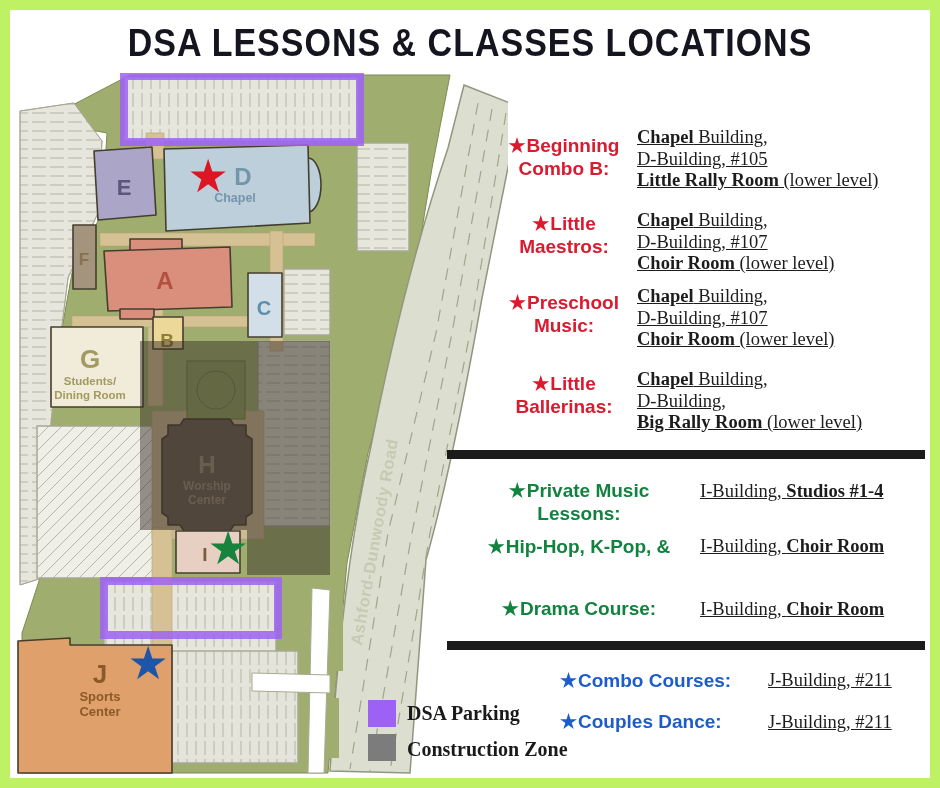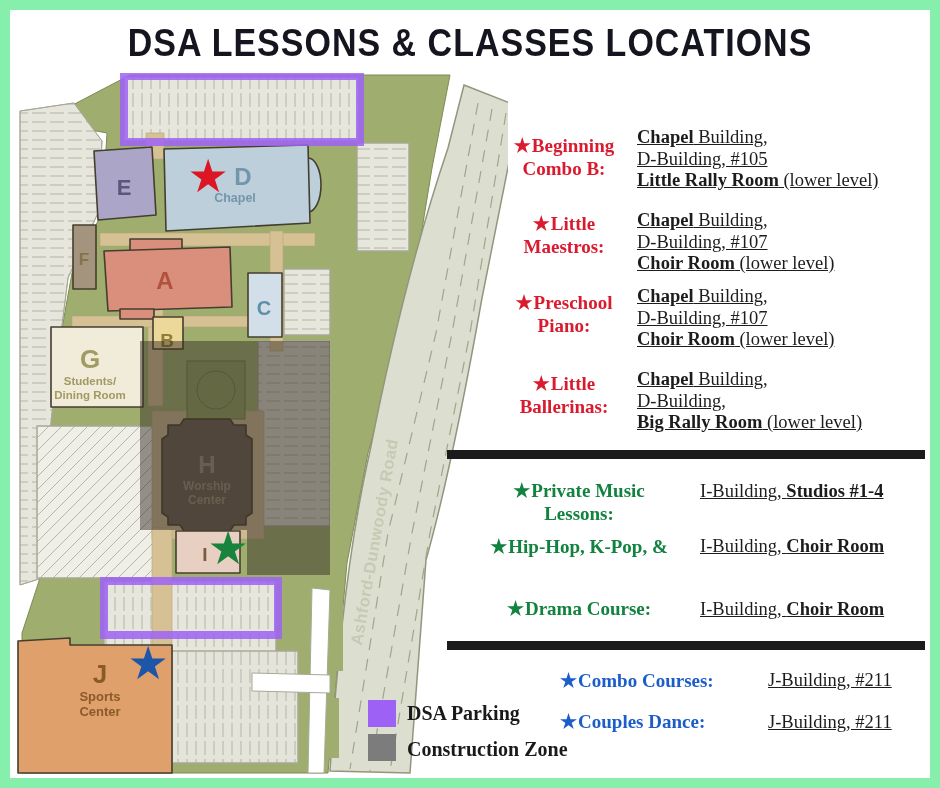--- a/index.html
+++ b/index.html
@@ -1,22 +1,22 @@
 <!DOCTYPE html>
 <html><head>
 <meta charset="utf-8">
 <style>
   html,body{margin:0;padding:0;}
-  .frame{position:relative;width:940px;height:788px;background:#86efac;font-family:"Liberation Sans",sans-serif;overflow:hidden;}
+  .frame{position:relative;width:940px;height:788px;background:#bef264;font-family:"Liberation Sans",sans-serif;overflow:hidden;}
   .inner{position:absolute;left:10px;top:10px;width:920px;height:768px;background:#ffffff;}
   .title{position:absolute;left:0;right:0;top:20px;text-align:center;
          font-family:"Liberation Sans",sans-serif;font-weight:900;font-size:34px;color:#15151f;
          letter-spacing:1px;transform:scaleY(1.15);transform-origin:50% 0;white-space:nowrap;}
   .mapwrap{position:absolute;left:12px;top:73px;width:496px;height:702px;}
-  .lbl{position:absolute;text-align:center;font-weight:bold;font-size:19px;line-height:23px;white-space:nowrap;font-family:Liberation Serif, serif;}
+  .lbl{position:absolute;text-align:center;font-weight:bold;font-size:19px;line-height:23px;white-space:nowrap;}
   .lbl .star{margin-right:1px;}
   .lbl.red{color:#da1a2e;}
   .lbl.green{color:#12823f;}
   .lbl.blue{color:#1c5dc9;text-align:left;}
   .loc{position:absolute;font-family:"Liberation Serif",serif;font-size:18.5px;line-height:21.5px;color:#1c1c1c;white-space:nowrap;text-decoration:underline;}
   .bar{position:absolute;left:447px;width:478px;height:9px;background:#1b1b1b;}
   .legend-swatch{position:absolute;width:28px;height:27px;}
   .legend-swatch.purple{background:#9e61f6;}
   .legend-swatch.gray{background:#7c7c7c;}
   .legend-text{position:absolute;font-family:"Liberation Serif",serif;font-weight:bold;font-size:20px;color:#1a1a1a;white-space:nowrap;}
@@ -148,21 +148,21 @@
       <span class="star">★</span><span>Beginning</span><br><span>Combo B:</span>
     </div>
     <div class="loc" style="left:637px;top:127px;"><b>Chapel</b> Building,<br>D-Building, #105<br><b>Little Rally Room</b> (lower level)</div>
 
     <div class="lbl red" style="left:496px;top:212px;width:136px;">
       <span class="star">★</span><span>Little</span><br><span>Maestros:</span>
     </div>
     <div class="loc" style="left:637px;top:210px;"><b>Chapel</b> Building,<br>D-Building, #107<br><b>Choir Room</b> (lower level)</div>
 
     <div class="lbl red" style="left:496px;top:291px;width:136px;">
-      <span class="star">★</span><span>Preschool</span><br><span>Piano:</span>
+      <span class="star">★</span><span>Preschool</span><br><span>Music:</span>
     </div>
     <div class="loc" style="left:637px;top:286px;"><b>Chapel</b> Building,<br>D-Building, #107<br><b>Choir Room</b> (lower level)</div>
 
     <div class="lbl red" style="left:496px;top:372px;width:136px;">
       <span class="star">★</span><span>Little</span><br><span>Ballerinas:</span>
     </div>
     <div class="loc" style="left:637px;top:369px;"><b>Chapel</b> Building,<br>D-Building,<br><b>Big Rally Room</b> (lower level)</div>
   </div>
 
   <div class="bar" style="top:450px;"></div>

